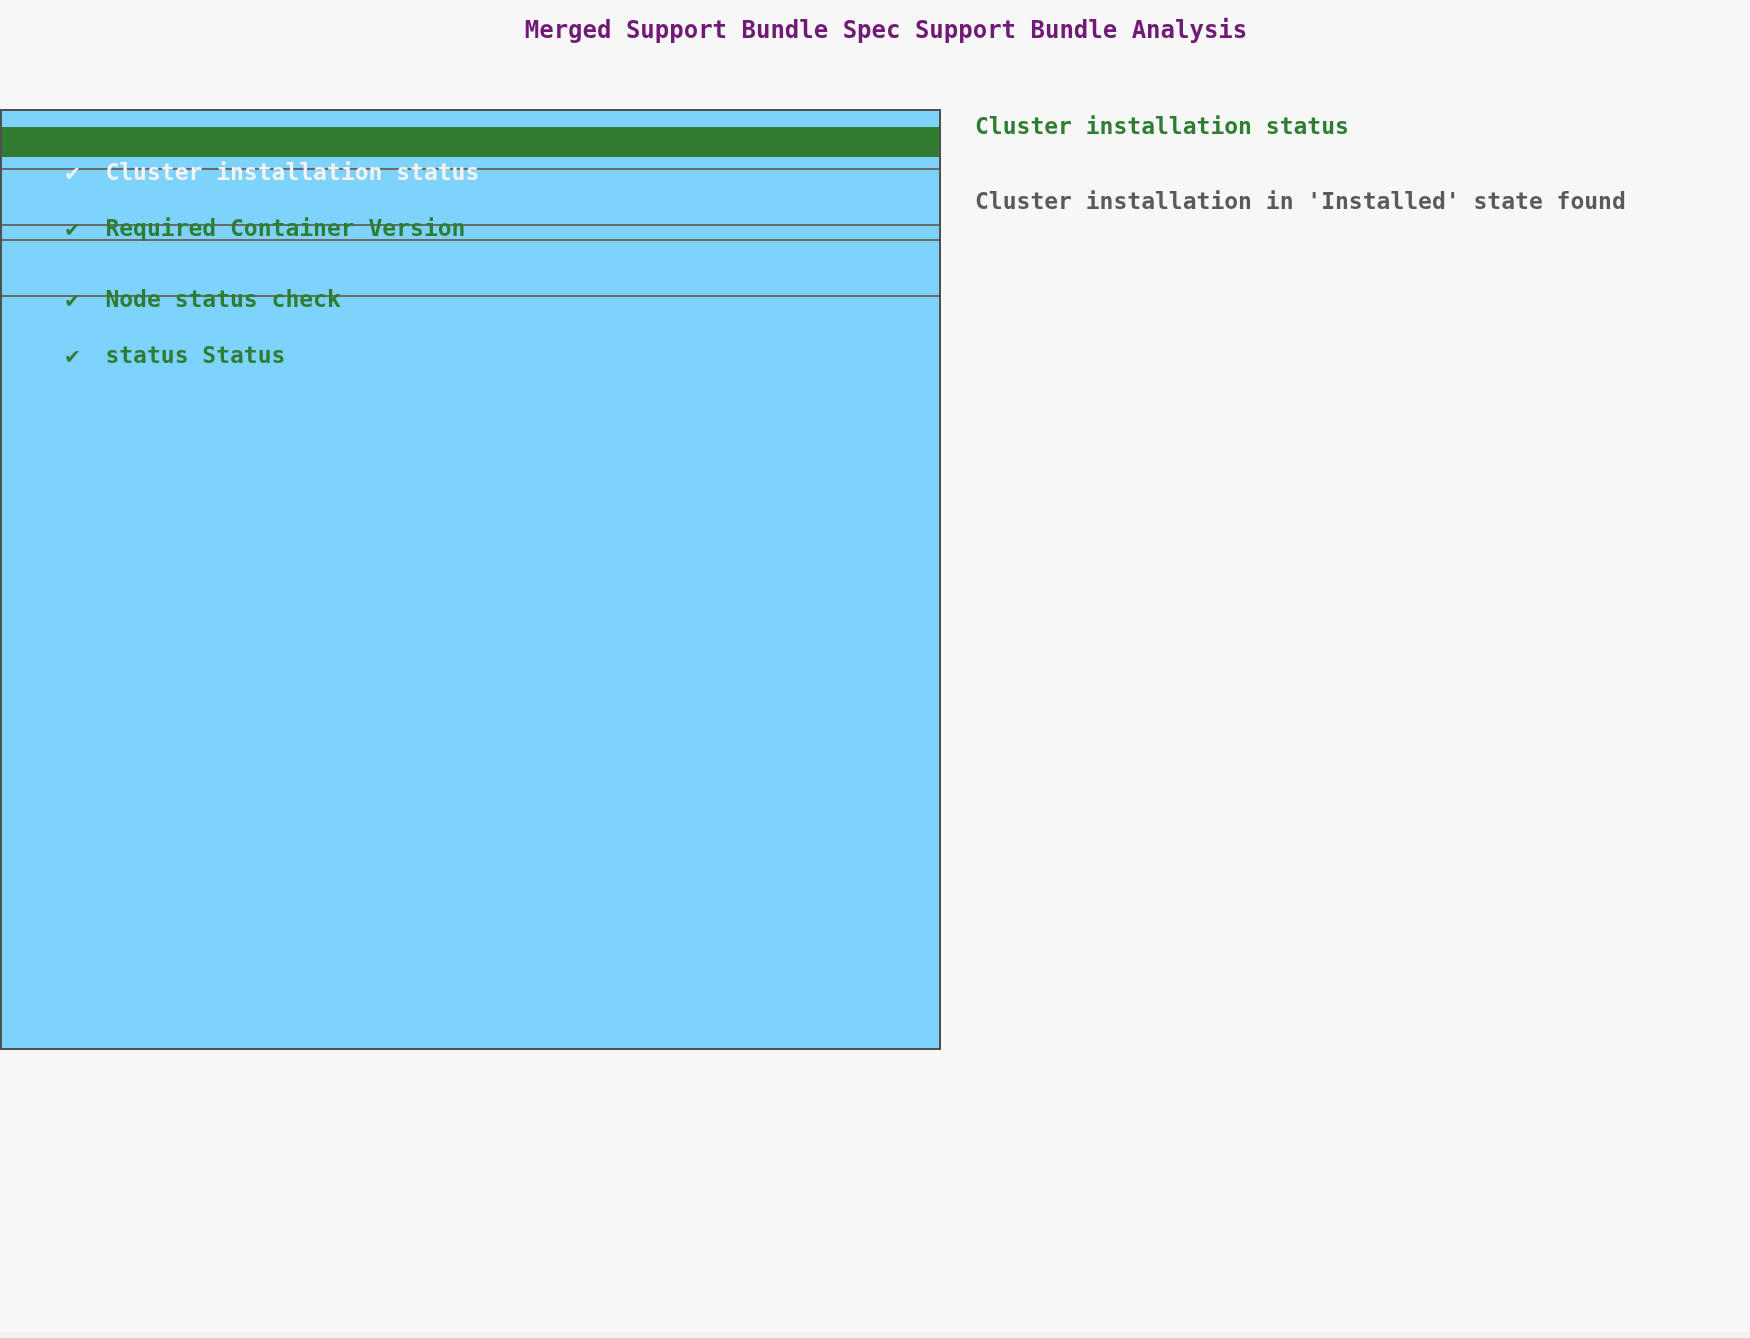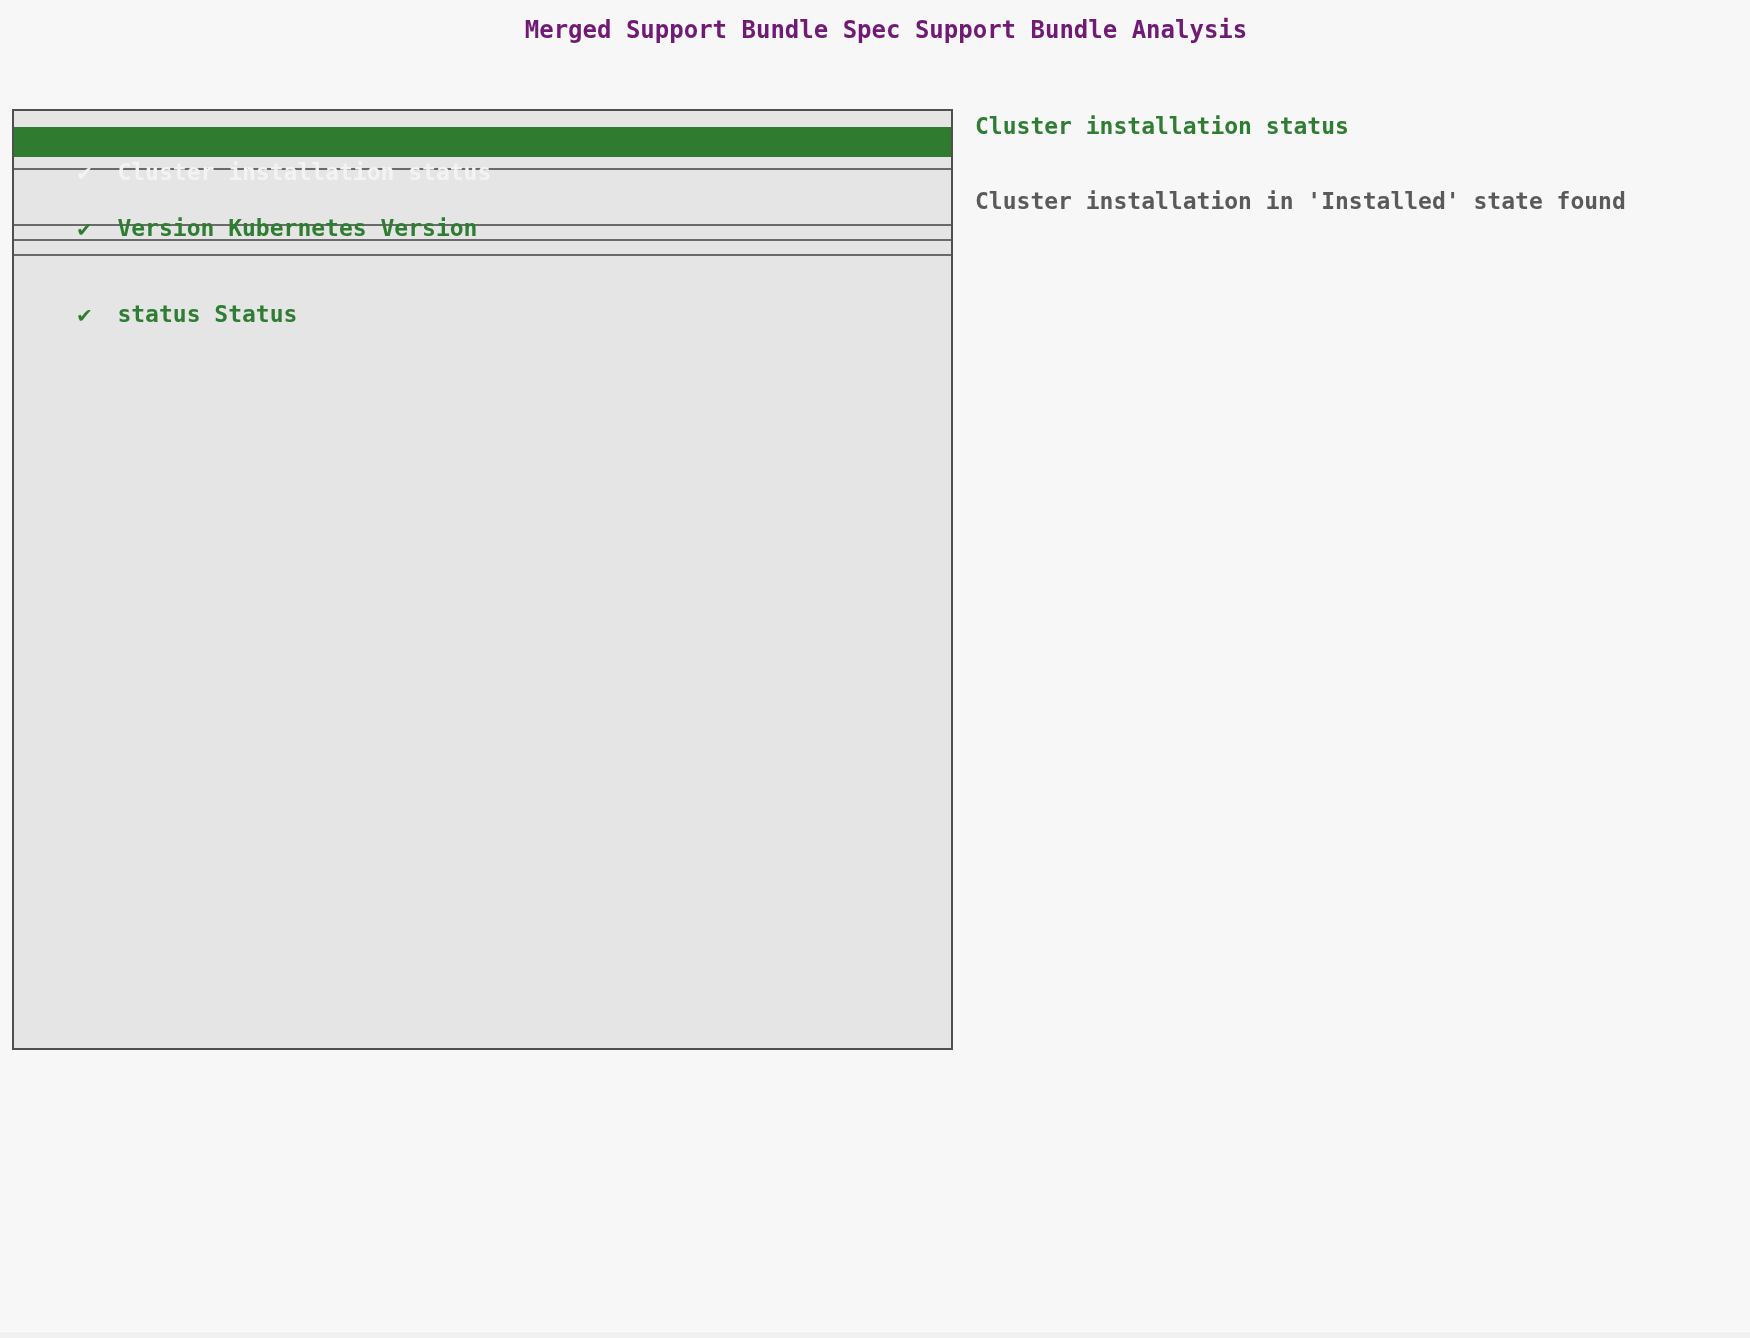--- a/index.html
+++ b/index.html
@@ -14,24 +14,24 @@
     position:absolute;
     top:12px; left:16px; width:1740px;
     text-align:center;
     font-size:24px;
     font-weight:bold;
     color:#701a75;
     line-height:36px;
   }
   .panel {
     position:absolute;
-    left:12px; top:109px;
+    left:0; top:109px;
     width:941px; height:941px;
     border:2px solid #4f4f4f;
-    background:#e5e5e5;
+    background:#7dd3fc;
     padding-top:16px;
     overflow:hidden;
   }
   .row {
     height:30px;
     line-height:30px;
     font-size:23px;
     font-weight:bold;
     color:#2e7d32;
     padding-left:8px;
@@ -93,26 +93,29 @@
 <div class="app-title">Merged Support Bundle Spec Support Bundle Analysis</div>
 
 <div class="panel">
 
   <div class="row selected">
     <span class="check">✔</span><span>Cluster installation status</span>
   </div>
   <div class="divider"></div>
 
   <div class="row">
-    <span class="check">✔</span><span>Version Kubernetes Version</span>
+    <span class="check">✔</span><span>Required Container Version</span>
   </div>
   <div class="divider"></div>
 
   <div class="divider"></div>
 
+  <div class="row">
+    <span class="check">✔</span><span>Node status check</span>
+  </div>
   <div class="divider"></div>
 
   <div class="row">
     <span class="check">✔</span><span>status Status</span>
   </div>
 
 </div>
 
 <div class="detail">
   <div class="detail-title">Cluster installation status</div>

